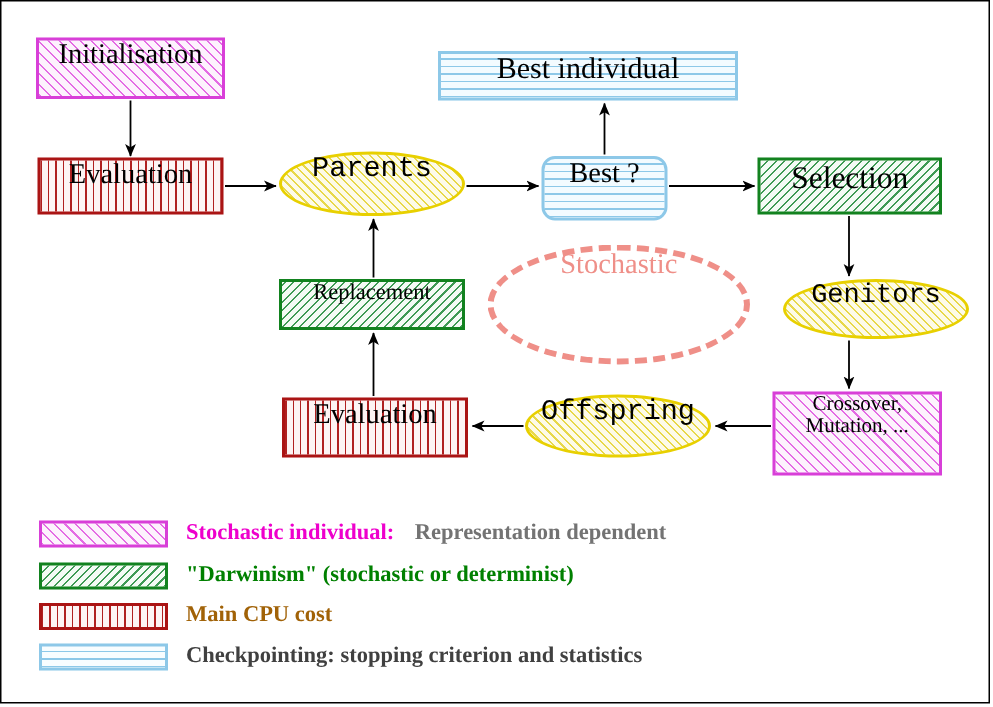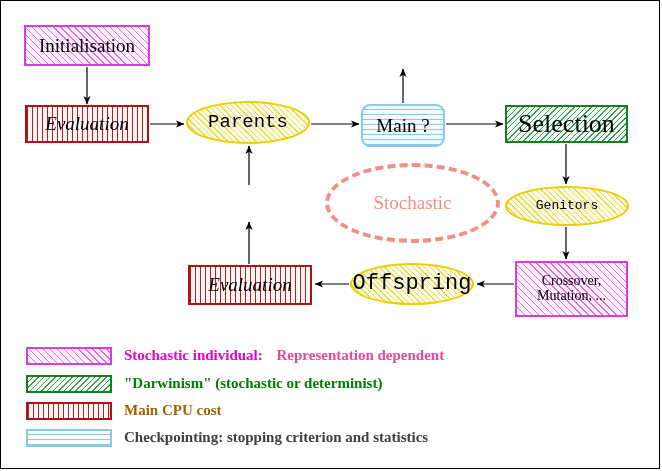--- a/index.html
+++ b/index.html
@@ -7,21 +7,21 @@
     font-family:"Liberation Serif", serif;
     width:662px;height:471px;position:relative;overflow:hidden;
   }
   #canvas{position:absolute;left:0;top:0;width:662px;height:471px;}
   .frame{
     position:absolute;left:0;top:0;width:660px;height:469px;
     border:1px solid #000;box-sizing:border-box;pointer-events:none;
   }
   
   .node{
-    position:absolute;display:flex;align-items:center;justify-content:center;
+    position:absolute;display:flex;align-items:flex-start;justify-content:center;
     text-align:center;box-sizing:border-box;color:#000;line-height:1.05;
     font-family:"Liberation Serif", serif;
   }
   .node .lbl{position:relative;z-index:3;}
   
   .hatch-magenta{
     background-color:#fdf2fd;
     background-image:repeating-linear-gradient(45deg,
       #e46ce4 0px,#e46ce4 1px,transparent 1px,transparent 5px);
     border:2px solid #d83fd8;
@@ -30,21 +30,20 @@
     background-color:#f4fbf5;
     background-image:repeating-linear-gradient(-45deg,
       #3f9a55 0px,#3f9a55 1px,transparent 1px,transparent 4px);
     border:2px solid #12821f;
   }
   .hatch-red{
     background-color:#fdf4f4;
     background-image:repeating-linear-gradient(90deg,
       #b02020 0px,#b02020 1px,transparent 1px,transparent 5px);
     border:2px solid #aa1414;
-    font-style:italic;
   }
   .hatch-blue{
     background-color:#f3fbff;
     background-image:repeating-linear-gradient(0deg,
       #8dc8e8 0px,#8dc8e8 1px,transparent 1px,transparent 5px);
     border:2px solid #8dc8e8;
   }
   .hatch-yellow{
     background-color:#fdfbe8;
     background-image:repeating-linear-gradient(45deg,
@@ -137,57 +136,63 @@
   </div>
 
   <div class="node hatch-red" style="left:25px;top:105px;width:124px;height:38px;font-size:19px;z-index:2;">
     <span class="lbl">Evaluation</span>
   </div>
 
   <div class="node hatch-yellow ellipse" style="left:186px;top:101px;width:124px;height:43px;font-size:19px;z-index:2;">
     <span class="lbl">Parents</span>
   </div>
 
+  <div class="node hatch-blue" style="left:292px;top:34px;width:200px;height:33px;font-size:20px;z-index:2;">
+    <span class="lbl">Best individual</span>
+  </div>
 
   <div class="node hatch-blue rounded" style="left:361px;top:104px;width:84px;height:43px;font-size:19px;z-index:2;">
-    <span class="lbl">Main ?</span>
-  </div>
-
-  <div class="node hatch-green" style="left:505px;top:105px;width:123px;height:38px;font-size:26px;z-index:2;">
+    <span class="lbl">Best ?</span>
+  </div>
+
+  <div class="node hatch-green" style="left:505px;top:105px;width:123px;height:38px;font-size:21px;z-index:2;">
     <span class="lbl">Selection</span>
   </div>
 
-  <div class="node hatch-yellow ellipse" style="left:505px;top:186px;width:124px;height:40px;font-size:13px;z-index:2;">
+  <div class="node hatch-yellow ellipse" style="left:522px;top:186px;width:124px;height:40px;font-size:18px;z-index:2;">
     <span class="lbl">Genitors</span>
   </div>
 
   <div class="node hatch-magenta" style="left:515px;top:261px;width:113px;height:56px;font-size:14px;z-index:2;">
     <span class="lbl" style="white-space:pre-line;">Crossover,
 Mutation, ...</span>
   </div>
 
-  <div class="node hatch-yellow ellipse" style="left:350px;top:263px;width:124px;height:42px;font-size:22px;z-index:2;">
+  <div class="node hatch-yellow ellipse" style="left:350px;top:263px;width:124px;height:42px;font-size:19px;z-index:2;">
     <span class="lbl">Offspring</span>
   </div>
 
   <div class="node hatch-red" style="left:188px;top:265px;width:124px;height:40px;font-size:19px;z-index:2;">
     <span class="lbl">Evaluation</span>
   </div>
 
+  <div class="node hatch-green" style="left:186px;top:186px;width:124px;height:34px;font-size:15px;z-index:2;">
+    <span class="lbl">Replacement</span>
+  </div>
 
   <div class="node dashed-ellipse" style="left:325px;top:163px;width:175px;height:80px;font-size:19px;z-index:0;">
     <span class="lbl">Stochastic</span>
   </div>
 
   <div class="legend">
 
     <div class="swatch sw-magenta" style="top:347px;"></div>
     <div class="leg-text" style="top:347px;color:#ee00cc;">
       <span>Stochastic individual:</span>
-      <span class="part2" style="color:#ec4899;margin-left:10px;">Representation dependent</span>
+      <span class="part2" style="color:#737373;margin-left:10px;">Representation dependent</span>
     </div>
 
     <div class="swatch sw-green" style="top:375px;"></div>
     <div class="leg-text" style="top:375px;color:#008000;">
       <span>"Darwinism" (stochastic or determinist)</span>
     </div>
 
     <div class="swatch sw-red" style="top:402px;"></div>
     <div class="leg-text" style="top:402px;color:#a16207;">
       <span>Main CPU cost</span>

